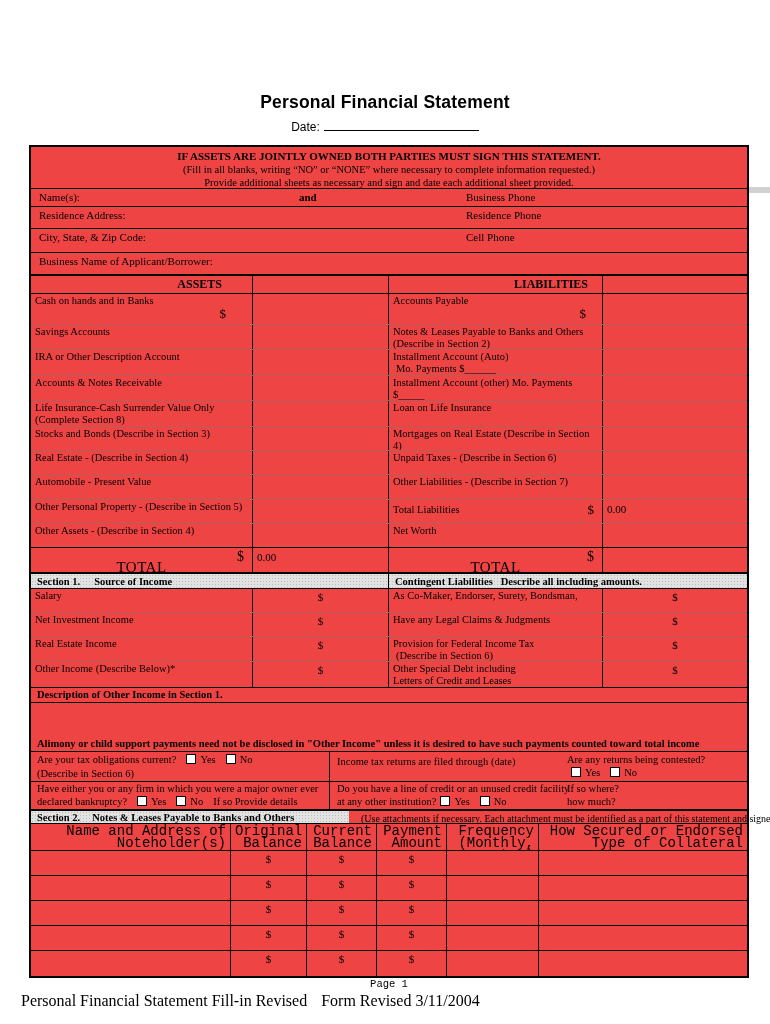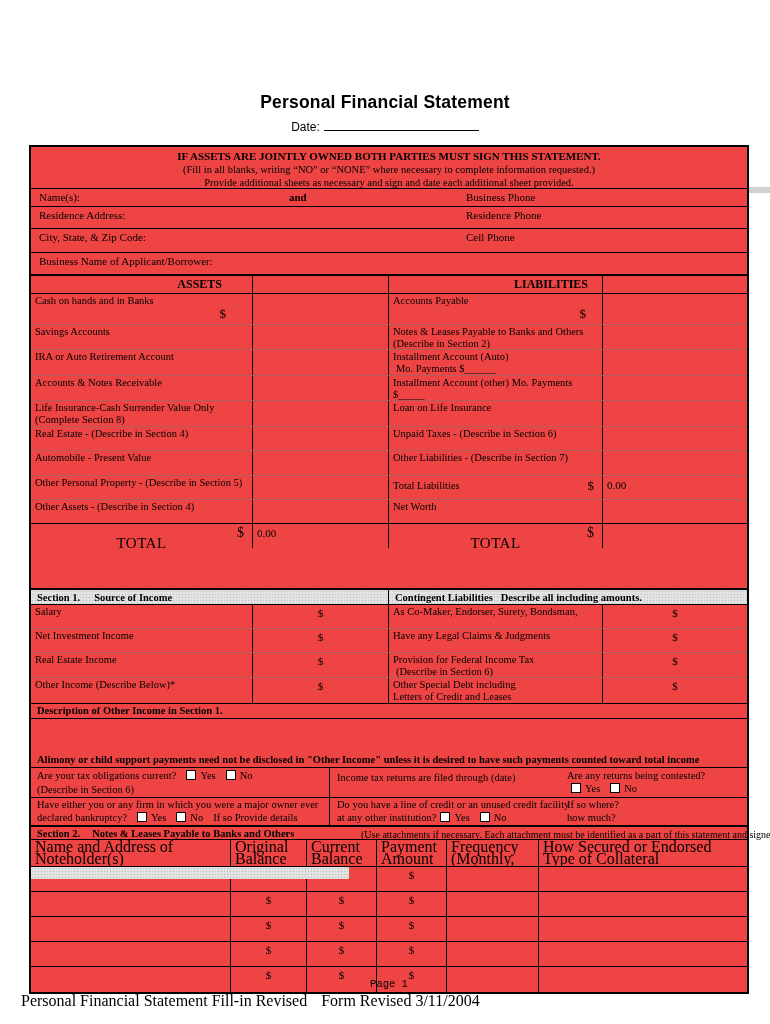--- a/index.html
+++ b/index.html
@@ -22,21 +22,21 @@
   .date-underline { display: inline-block; width: 155px; border-bottom: 1.2px solid #000; height: 12px; margin-left: 4px; }
   
   .box { position: absolute; left: 29px; top: 145px; width: 720px; border: 2px solid #000; background: #ef4444; }
   
   .notice { height: 42px; border-bottom: 1px solid #000; text-align: center; padding-top: 3px; }
   .notice .n1 { font-weight: bold; font-size: 11px; line-height: 13px; }
   .notice .n2 { font-size: 10.5px; line-height: 13px; }
   
   .irow { position: relative; border-bottom: 1px solid #000; font-size: 11px; }
   .irow .lab { position: absolute; left: 8px; top: 2px; }
-  .irow .and { position: absolute; left: 258px; top: 2px; font-weight: bold; }
+  .irow .and { position: absolute; left: 268px; top: 2px; font-weight: bold; }
   .irow .phone { position: absolute; left: 435px; top: 2px; }
   
   .bhead { display: flex; height: 18px; border-bottom: 1px solid #000; font-weight: bold; font-size: 12px; }
   .brow  { display: flex; border-bottom: 1px dotted #777; }
   .brow.solid { border-bottom: 1px solid #000; }
   .c { border-right: 1px solid #000; padding: 1px 4px; overflow: hidden; }
   .w1 { width: 222px; } .w2 { width: 136px; } .w3 { width: 214px; } .w4 { width: 144px; border-right: none; }
   .dline-a { display:block; text-align: right; padding-right: 22px; font-size: 13px; line-height: 14px; }
   .dline-l { display:block; text-align: right; padding-right: 12px; font-size: 13px; line-height: 14px; }
   .sub { display: block; }
@@ -45,21 +45,20 @@
   .val { font-size: 11px; padding-top: 3px; }
   .trow { display: flex; height: 24px; border-bottom: none; }
   .tcell { position: relative; }
   .tword { display:block; text-align: center; font-size: 15px; letter-spacing: .5px; padding-top: 12px; }
   .tdollar { position: absolute; right: 8px; top: 3px; font-size: 14px; }
   
   .ghead {
     background-color: #e2e2e2;
     background-image: radial-gradient(circle, #bcbcbc 0.7px, rgba(0,0,0,0) 0.8px);
     background-size: 3px 3px;
-    margin-top: 40px;
   }
   .s1head { display: flex; height: 17px; border-top: 2px solid #000; border-bottom: 1px solid #000; font-weight: bold; }
   .s1head .hc { padding: 2px 6px; }
   .s1head .hl { width: 358px; border-right: 1px solid #000; }
   .s1head .hr { width: 358px; }
   .gap8 { display:inline-block; width: 14px; }
   
   .dollar-c { text-align: center; font-size: 11px; padding-top: 2px; }
   
   .descrow { height: 15px; border-bottom: 1px solid #000; font-weight: bold; padding: 1px 6px; }
@@ -69,21 +68,21 @@
   .qrow { position: relative; border-top: 1px solid #000; font-size: 10.5px; }
   .qdiv { position: absolute; left: 298px; top: 0; bottom: 0; width: 1px; background: #000; }
   .qtext { position: absolute; white-space: nowrap; }
   .cb { display: inline-block; width: 10px; height: 10px; border: 1.5px solid #000; vertical-align: -1px; margin: 0 4px 0 10px; background:#fff; }
   
   .s2head { position: relative; height: 15px; border-top: 2px solid #000; border-bottom: 1px solid #000; }
   .s2gray { position: absolute; left: 0; top: 0; width: 318px; height: 100%; }
   .s2bold { position: absolute; left: 6px; top: 1px; font-weight: bold; }
   .s2b2 { margin-left: 12px; }
   .s2note { position: absolute; left: 330px; top: 2px; font-size: 10px; white-space: nowrap; }
-  .nt-head { display: flex; height: 27px; border-bottom: 1px solid #000; text-align: left; font-size: 16px; }
+  .nt-head { display: flex; height: 27px; border-bottom: 1px solid #000; text-align: right; font-size: 14px; font-family: Liberation Mono, monospace; }
   .nt-head .c { padding-top: 1px; }
   .ntrow { display: flex; height: 25px; border-bottom: 1px solid #000; }
   .ntrow.last { border-bottom: none; }
   .n1c { width: 200px; } .n2c { width: 76px; } .n3c { width: 70px; } .n4c { width: 70px; } .n5c { width: 92px; } .n6c { width: 208px; border-right: none; }
   .ntd { text-align: center; font-size: 11px; padding-top: 2px; }
   
   .artifact { position: absolute; background: #c9c9c9; opacity: .85; }
   .pagenum { position: absolute; left: 29px; top: 978px; width: 720px; text-align: center; font-size: 10.5px; font-family: Liberation Mono, monospace; }
   .footer { position: absolute; left: 21px; top: 995px; font-size: 16px; }
   .footer span + span { margin-left: 14px; }
@@ -142,21 +141,21 @@
     <div class="brow" style="height:25px">
       <div class="c w1"><span>Savings Accounts</span></div>
       <div class="c w2"></div>
       <div class="c w3">
           <span class="sub">Notes &amp; Leases Payable to Banks and Others</span>
           <span class="sub">(Describe in Section 2)</span>
         </div>
       <div class="c w4"></div>
     </div>
     <div class="brow" style="height:26px">
-      <div class="c w1"><span>IRA or Auto Retirement Account</span></div>
+      <div class="c w1"><span>IRA or Other Description Account</span></div>
       <div class="c w2"></div>
       <div class="c w3">
           <span class="sub">Installment Account (Auto)</span>
           <span class="sub" style="padding-left:3px">Mo. Payments $______</span>
         </div>
       <div class="c w4"></div>
     </div>
     <div class="brow" style="height:25px">
       <div class="c w1"><span>Accounts &amp; Notes Receivable</span></div>
       <div class="c w2"></div>
@@ -166,20 +165,26 @@
         </div>
       <div class="c w4"></div>
     </div>
     <div class="brow" style="height:26px">
       <div class="c w1">
           <span class="sub">Life Insurance-Cash Surrender Value Only</span>
           <span class="sub">(Complete Section 8)</span>
         </div>
       <div class="c w2"></div>
       <div class="c w3"><span>Loan on Life Insurance</span></div>
+      <div class="c w4"></div>
+    </div>
+    <div class="brow" style="height:24px">
+      <div class="c w1"><span>Stocks and Bonds  (Describe in Section 3)</span></div>
+      <div class="c w2"></div>
+      <div class="c w3"><span>Mortgages on Real Estate  (Describe in Section 4)</span></div>
       <div class="c w4"></div>
     </div>
     <div class="brow" style="height:24px">
       <div class="c w1"><span>Real Estate - (Describe in Section 4)</span></div>
       <div class="c w2"></div>
       <div class="c w3"><span>Unpaid Taxes - (Describe in Section 6)</span></div>
       <div class="c w4"></div>
     </div>
     <div class="brow" style="height:25px">
       <div class="c w1"><span>Automobile - Present Value</span></div>

